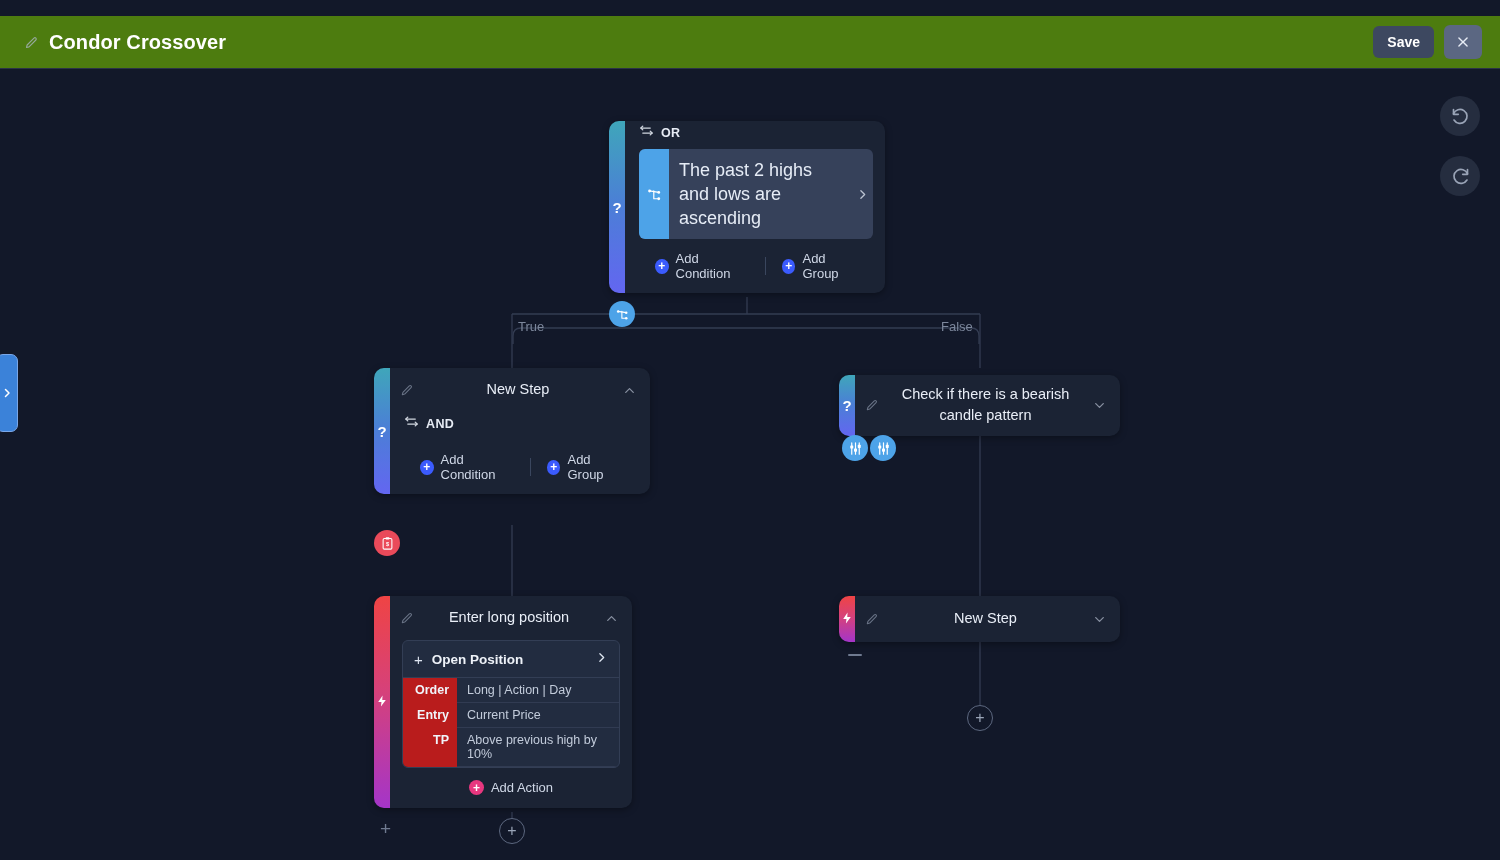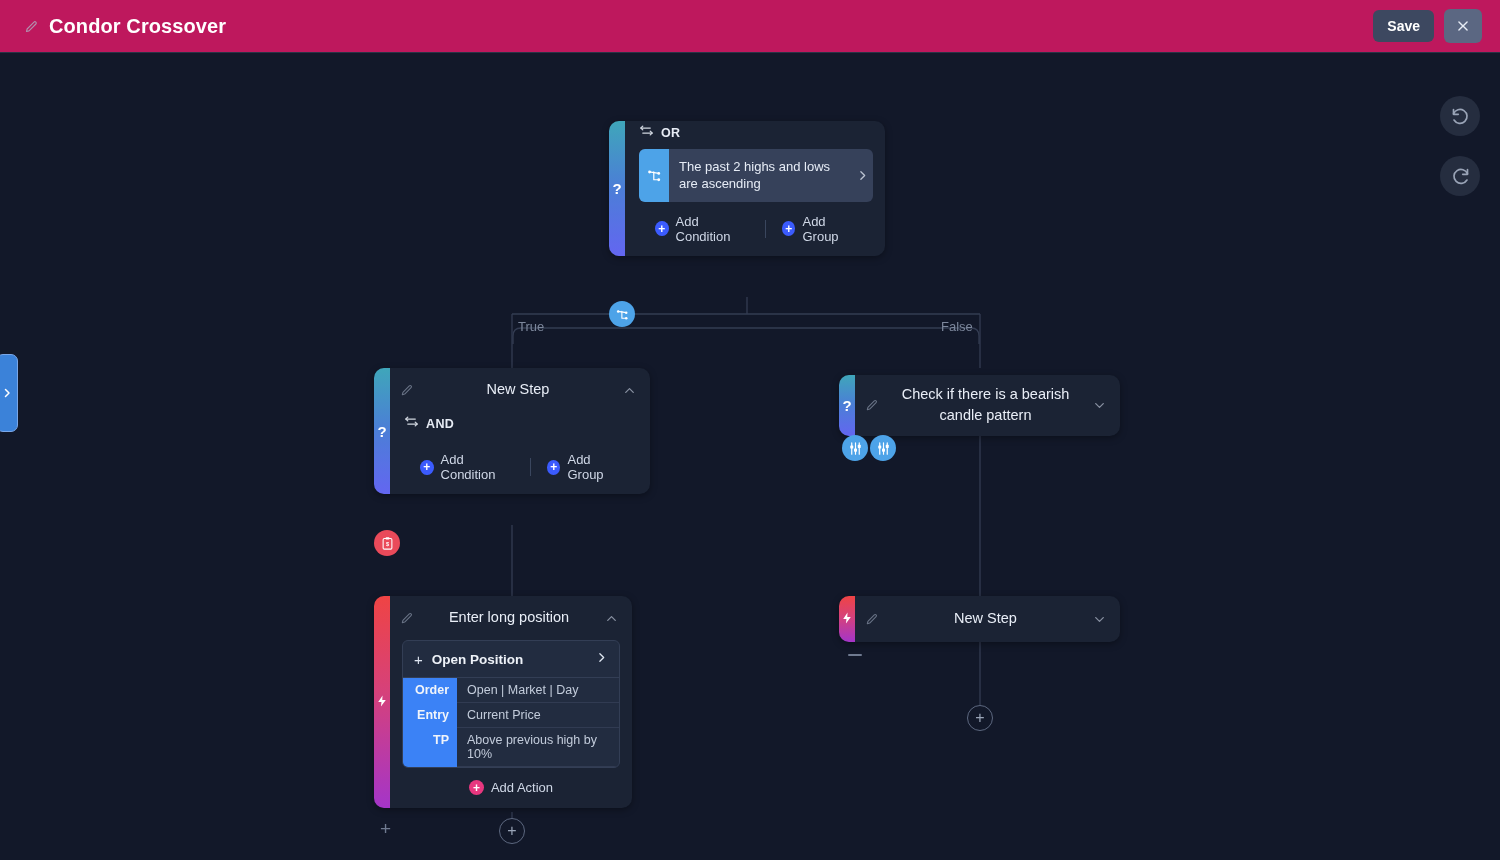--- a/index.html
+++ b/index.html
@@ -6,22 +6,22 @@
   html, body {
     width: 1500px; height: 860px;
     background: #121829;
     font-family: "Liberation Sans", sans-serif;
     overflow: hidden;
   }
   body { position: relative; }
 
   
   .header {
-    position: absolute; left: 0; top: 0; width: 1500px; height: 53px;
-    background: #be185d;
+    position: absolute; left: 0; top: 16px; width: 1500px; height: 53px;
+    background: #4d7c0f;
     display: flex; align-items: center;
     border-bottom: 1px solid #2c3purple;
     border-bottom: 1px solid #2b3purple;
     border-bottom: 1px solid #2a3346;
   }
   .header-left { display: flex; align-items: center; gap: 11px; padding-left: 24px; }
   .pencil-ico { display:inline-block; width:14px; height:14px; opacity:.75; }
   .pencil-ico svg { display:block; }
   .app-title {
     color: #ffffff; font-size: 20px; font-weight: 700; letter-spacing: .1px;
@@ -100,21 +100,21 @@
 
   
   .cond-card {
     display:flex; align-items:stretch; margin: 0 12px 0 14px; border-radius: 6px;
     overflow:hidden; background:#36415a; cursor:pointer;
   }
   .cond-ico { flex:0 0 30px; display:flex; align-items:center; justify-content:center; }
   .cond-ico.blue { background:#4da3e8; }
   .cond-ico.red  { background:#ea4a5a; }
   .cond-text {
-    flex:1 1 auto; color:#e6ecf6; font-size:13px; line-height:1.34;
+    flex:1 1 auto; color:#e6ecf6; font-size:18px; line-height:1.34;
     padding: 9px 4px 9px 10px;
   }
   .cond-arrow { flex:0 0 22px; display:flex; align-items:center; justify-content:center; opacity:.8; }
 
   
   .add-row {
     display:flex; align-items:center; justify-content:center; gap:0; padding: 12px 10px 12px 14px;
   }
   .add-item {
     display:flex; align-items:center; gap:7px; color:#cfd7e6; font-size:13px;
@@ -134,21 +134,21 @@
   .act-card-head {
     display:flex; align-items:center; gap:9px; padding:9px 11px; cursor:pointer;
     border-bottom:1px solid #333e55;
   }
   .act-card-head .plus-plain { color:#dfe6f1; font-size:15px; line-height:1; }
   .act-title { flex:1 1 auto; color:#eef2f8; font-size:13.5px; font-weight:700; }
   .kv-rows { width:100%; }
   .kv-row { display:flex; align-items:stretch; }
   .kv-k {
     flex:0 0 54px; text-align:right; color:#f0f4fa; font-size:12.5px; font-weight:700;
-    padding: 5px 8px 5px 0; background:#3b82f6;
+    padding: 5px 8px 5px 0; background:#b91c1c;
   }
   .kv-v {
     flex:1 1 auto; color:#c3ccdb; font-size:12.5px; padding: 5px 0 5px 10px;
     border-bottom:1px solid #313b52;
   }
   .kv-row:last-child .kv-v { border-bottom:1px solid #313b52; }
   .act-addrow { display:flex; align-items:center; justify-content:center; padding:12px 0 13px; }
 
   
   .badge {
@@ -434,21 +434,21 @@
           <span class="act-title">Open Position</span>
           <span>
             <svg width="13" height="13" viewBox="0 0 24 24" fill="none" stroke="#dde4ef" stroke-width="2.4" stroke-linecap="round" stroke-linejoin="round">
                 <polyline points="9 5 16 12 9 19"></polyline>
               </svg>
           </span>
         </div>
         <div class="kv-rows">
           <div class="kv-row">
             <span class="kv-k">Order</span>
-            <span class="kv-v">Open | Market | Day</span>
+            <span class="kv-v">Long | Action | Day</span>
           </div>
           <div class="kv-row">
             <span class="kv-k">Entry</span>
             <span class="kv-v">Current Price</span>
           </div>
           <div class="kv-row">
             <span class="kv-k">TP</span>
             <span class="kv-v">Above previous high by 10%</span>
           </div>
         </div>

